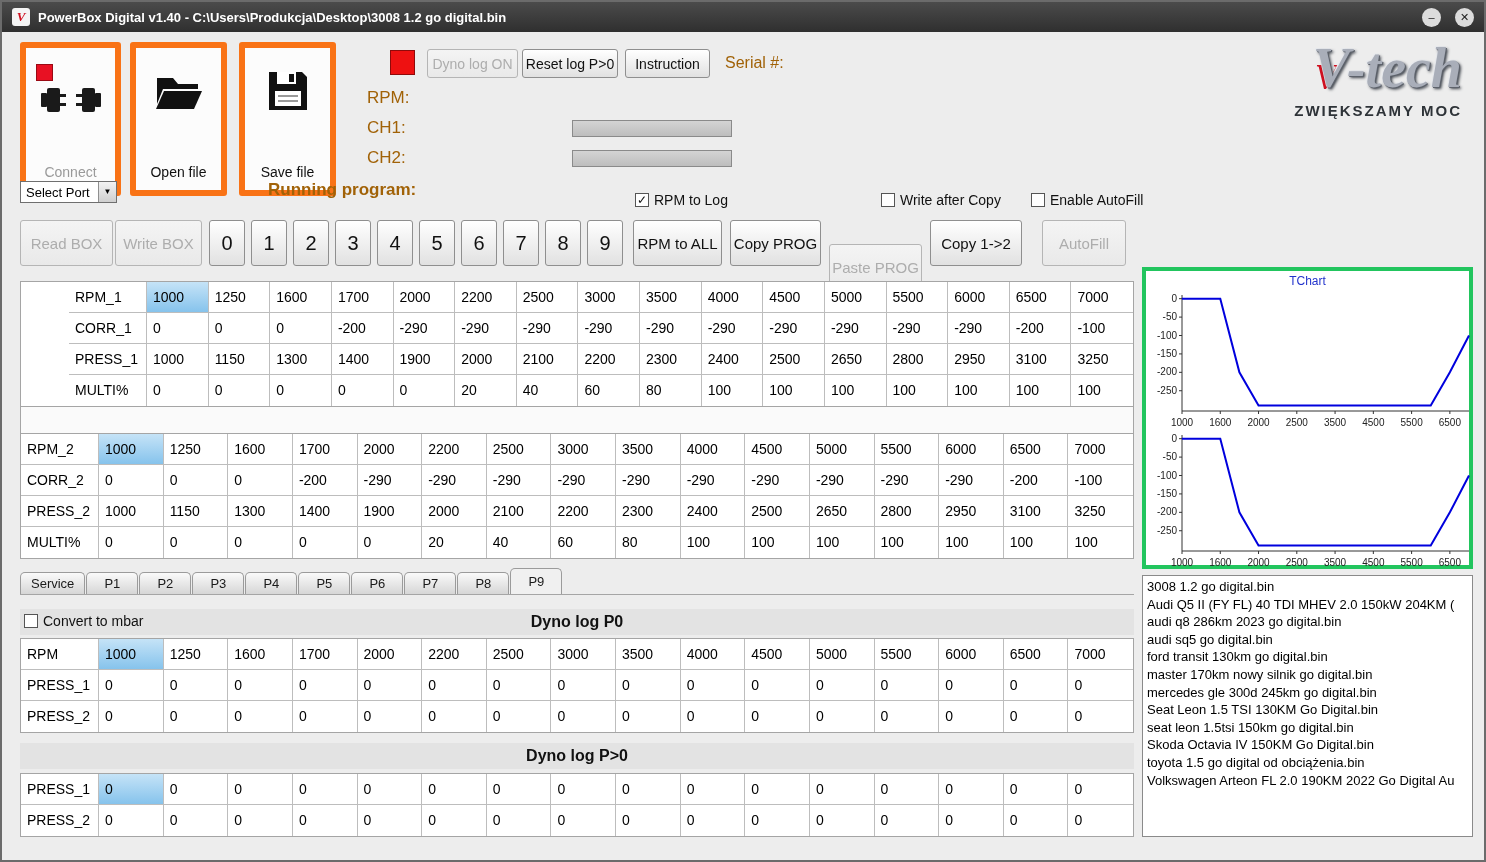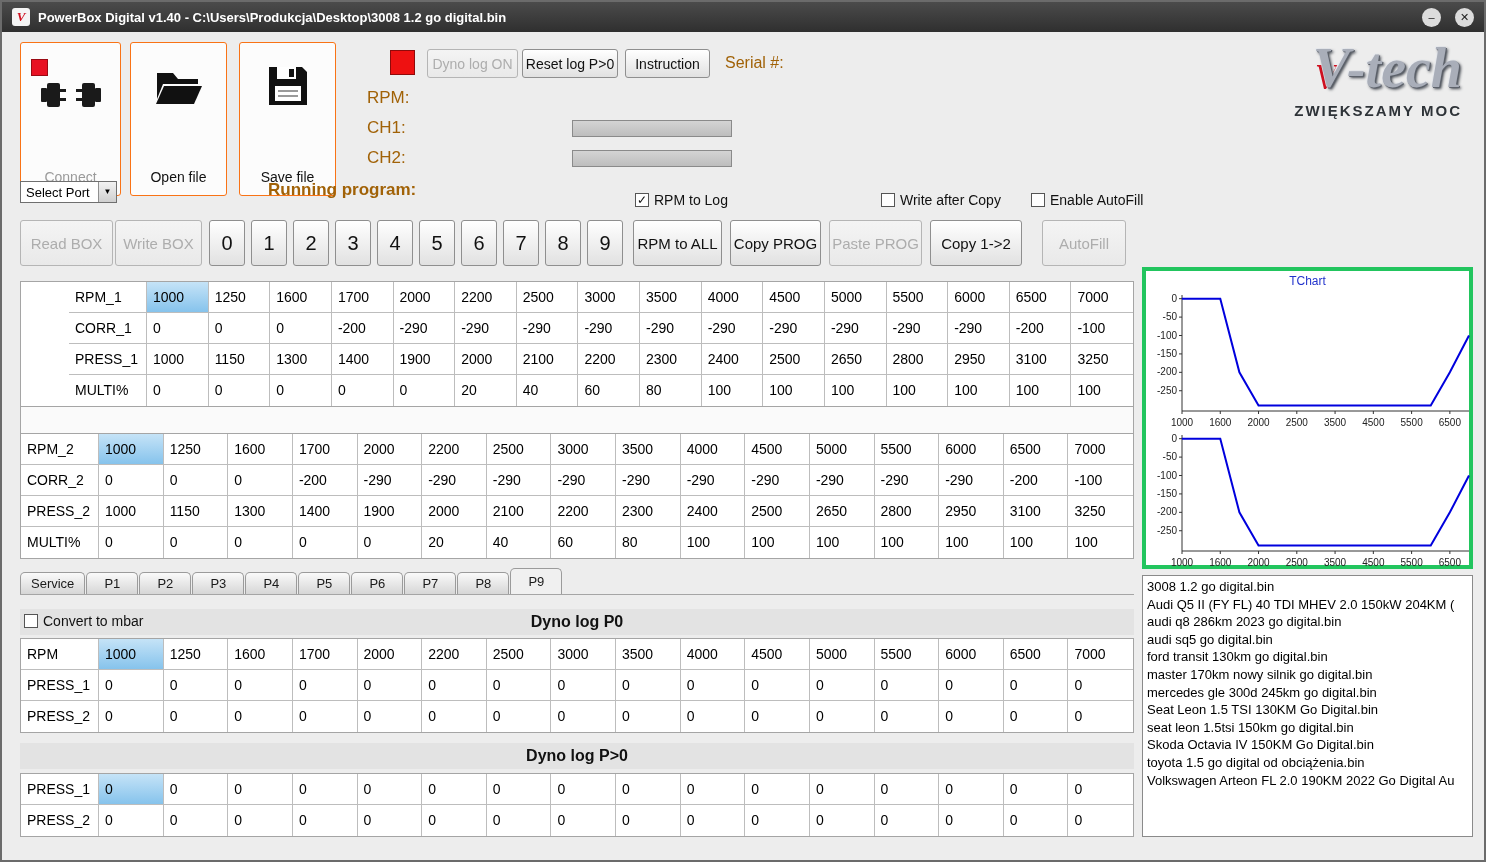--- a/index.html
+++ b/index.html
@@ -13,21 +13,21 @@
   .app-icon { width:18px; height:18px; background:#f4f4f4; border-radius:3px; color:#cf1020;
               font-weight:bold; font-style:italic; font-size:13px; text-align:center; line-height:18px;
               font-family:"Liberation Serif", serif; }
   .win-title { color:#fff; font-size:13px; font-weight:bold; flex:1; white-space:nowrap; overflow:hidden; }
   .winbtn { width:19px; height:19px; border-radius:50%; background:#dcdcdc; color:#1a1a1a;
             font-size:11px; line-height:19px; text-align:center; margin-left:6px; cursor:pointer; }
 
   .content { position:absolute; top:30px; left:0; right:0; bottom:0; }
 
   
-  .bigbtn { position:absolute; top:10px; height:154px; background:#fcfcfc; border:1px solid #f97316;
+  .bigbtn { position:absolute; top:10px; height:154px; background:#fcfcfc; border:6px solid #f97316;
             border-radius:3px; font-family:inherit; }
   .bigbtn .led { position:absolute; left:10px; top:16px; width:17px; height:17px; background:#e81123;
                  border:1px solid #9a0a14; }
   .bigbtn .bicon { position:absolute; left:0; right:0; top:30px; text-align:center; }
   .bigbtn .blabel { position:absolute; left:0; right:0; bottom:10px; text-align:center; font-size:14px; color:#111; }
   .bigbtn .blabel.gray { color:#9a9a9a; }
 
   .ind { position:absolute; left:388px; top:18px; width:25px; height:25px; background:#ee1111; border:1px solid #8f0a0a; }
 
   
@@ -208,21 +208,21 @@
         <button class="btn" style="position: static; width: 36px; height: 46px; font-size: 20px;">3</button>
         <button class="btn" style="position: static; width: 36px; height: 46px; font-size: 20px;">4</button>
         <button class="btn" style="position: static; width: 36px; height: 46px; font-size: 20px;">5</button>
         <button class="btn" style="position: static; width: 36px; height: 46px; font-size: 20px;">6</button>
         <button class="btn" style="position: static; width: 36px; height: 46px; font-size: 20px;">7</button>
         <button class="btn" style="position: static; width: 36px; height: 46px; font-size: 20px;">8</button>
         <button class="btn" style="position: static; width: 36px; height: 46px; font-size: 20px;">9</button>
       </div>
     <button class="btn rowbtn" style="left:631px;width:89px;">RPM to ALL</button>
     <button class="btn rowbtn" style="left:728px;width:91px;">Copy PROG</button>
-    <button class="btn rowbtn disabled" style="left:827px;width:93px;">Paste PROG</button>
+    <button class="btn rowbtn disabled" style="left:827px;width:93px;margin-top:24px;">Paste PROG</button>
     <button class="btn rowbtn" style="left:928px;width:92px;">Copy 1-&gt;2</button>
     <button class="btn rowbtn disabled" style="left:1040px;width:84px;">AutoFill</button>
 
     <div class="grid-panel">
       <div class="table inner" style="top:-1px;padding-left:48px;">
           <div class="t-row">
             <div class="t-label">RPM_1</div>
             <div class="t-cell hl">1000</div>
             <div class="t-cell">1250</div>
             <div class="t-cell">1600</div>

